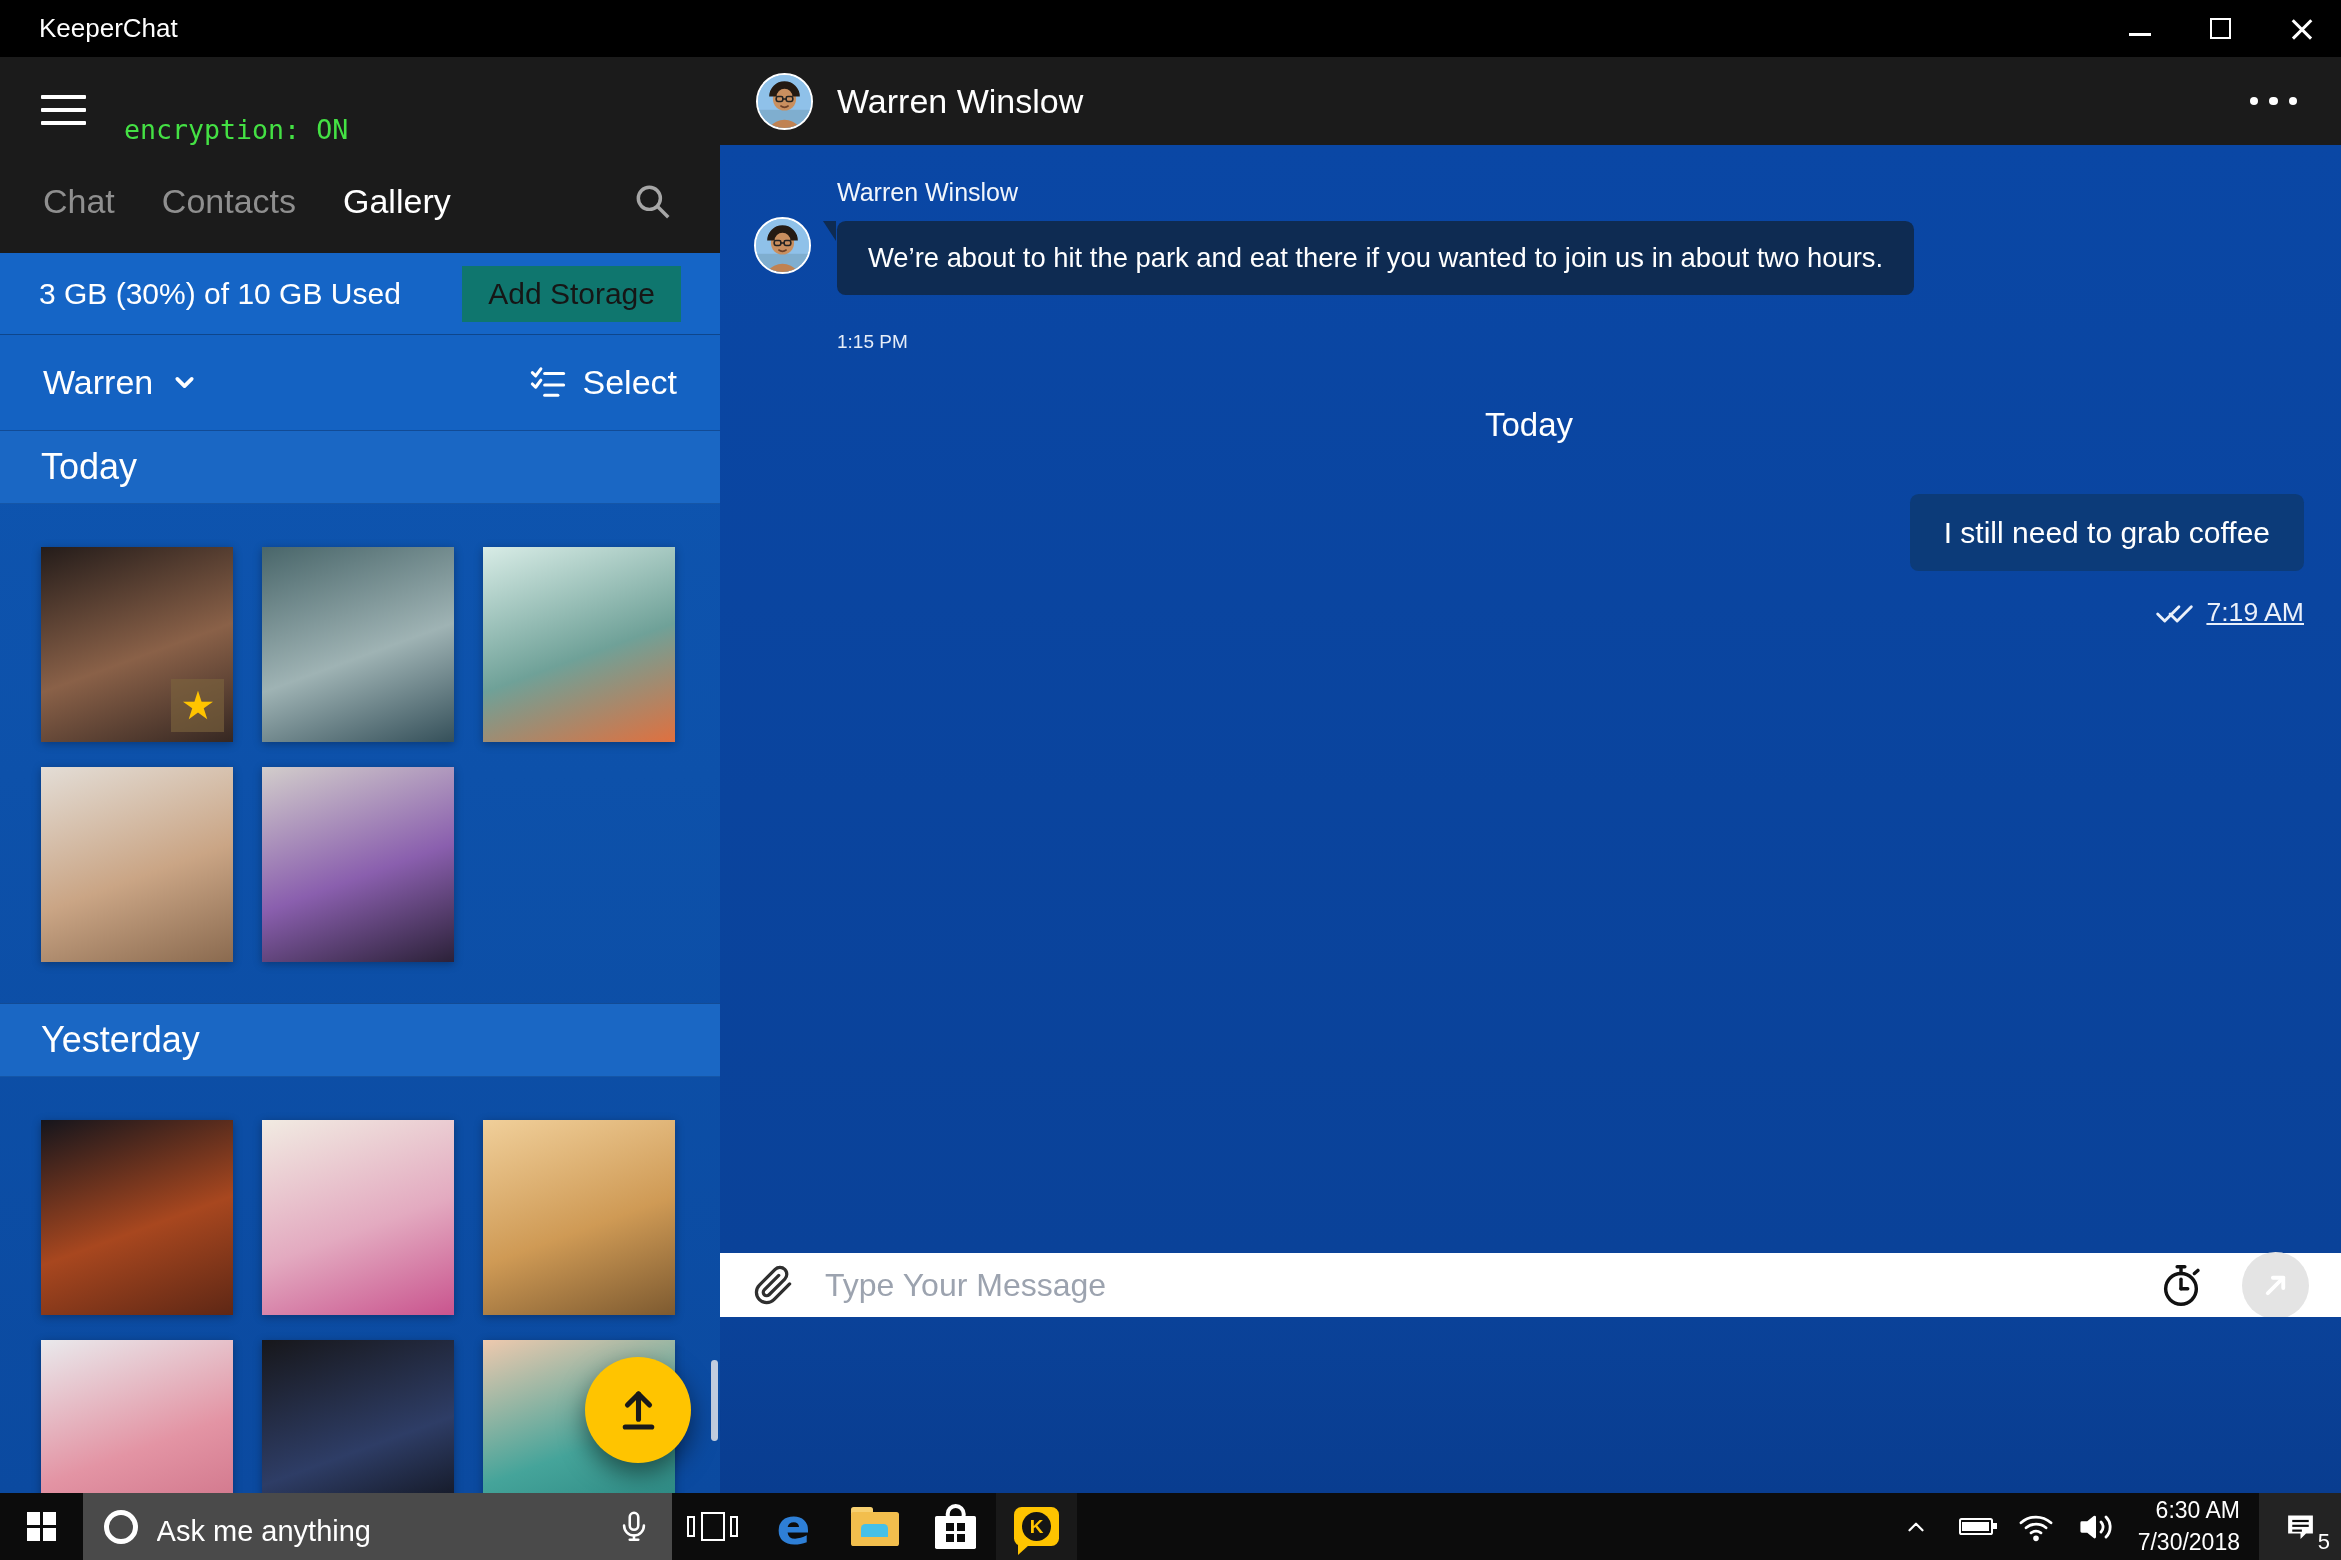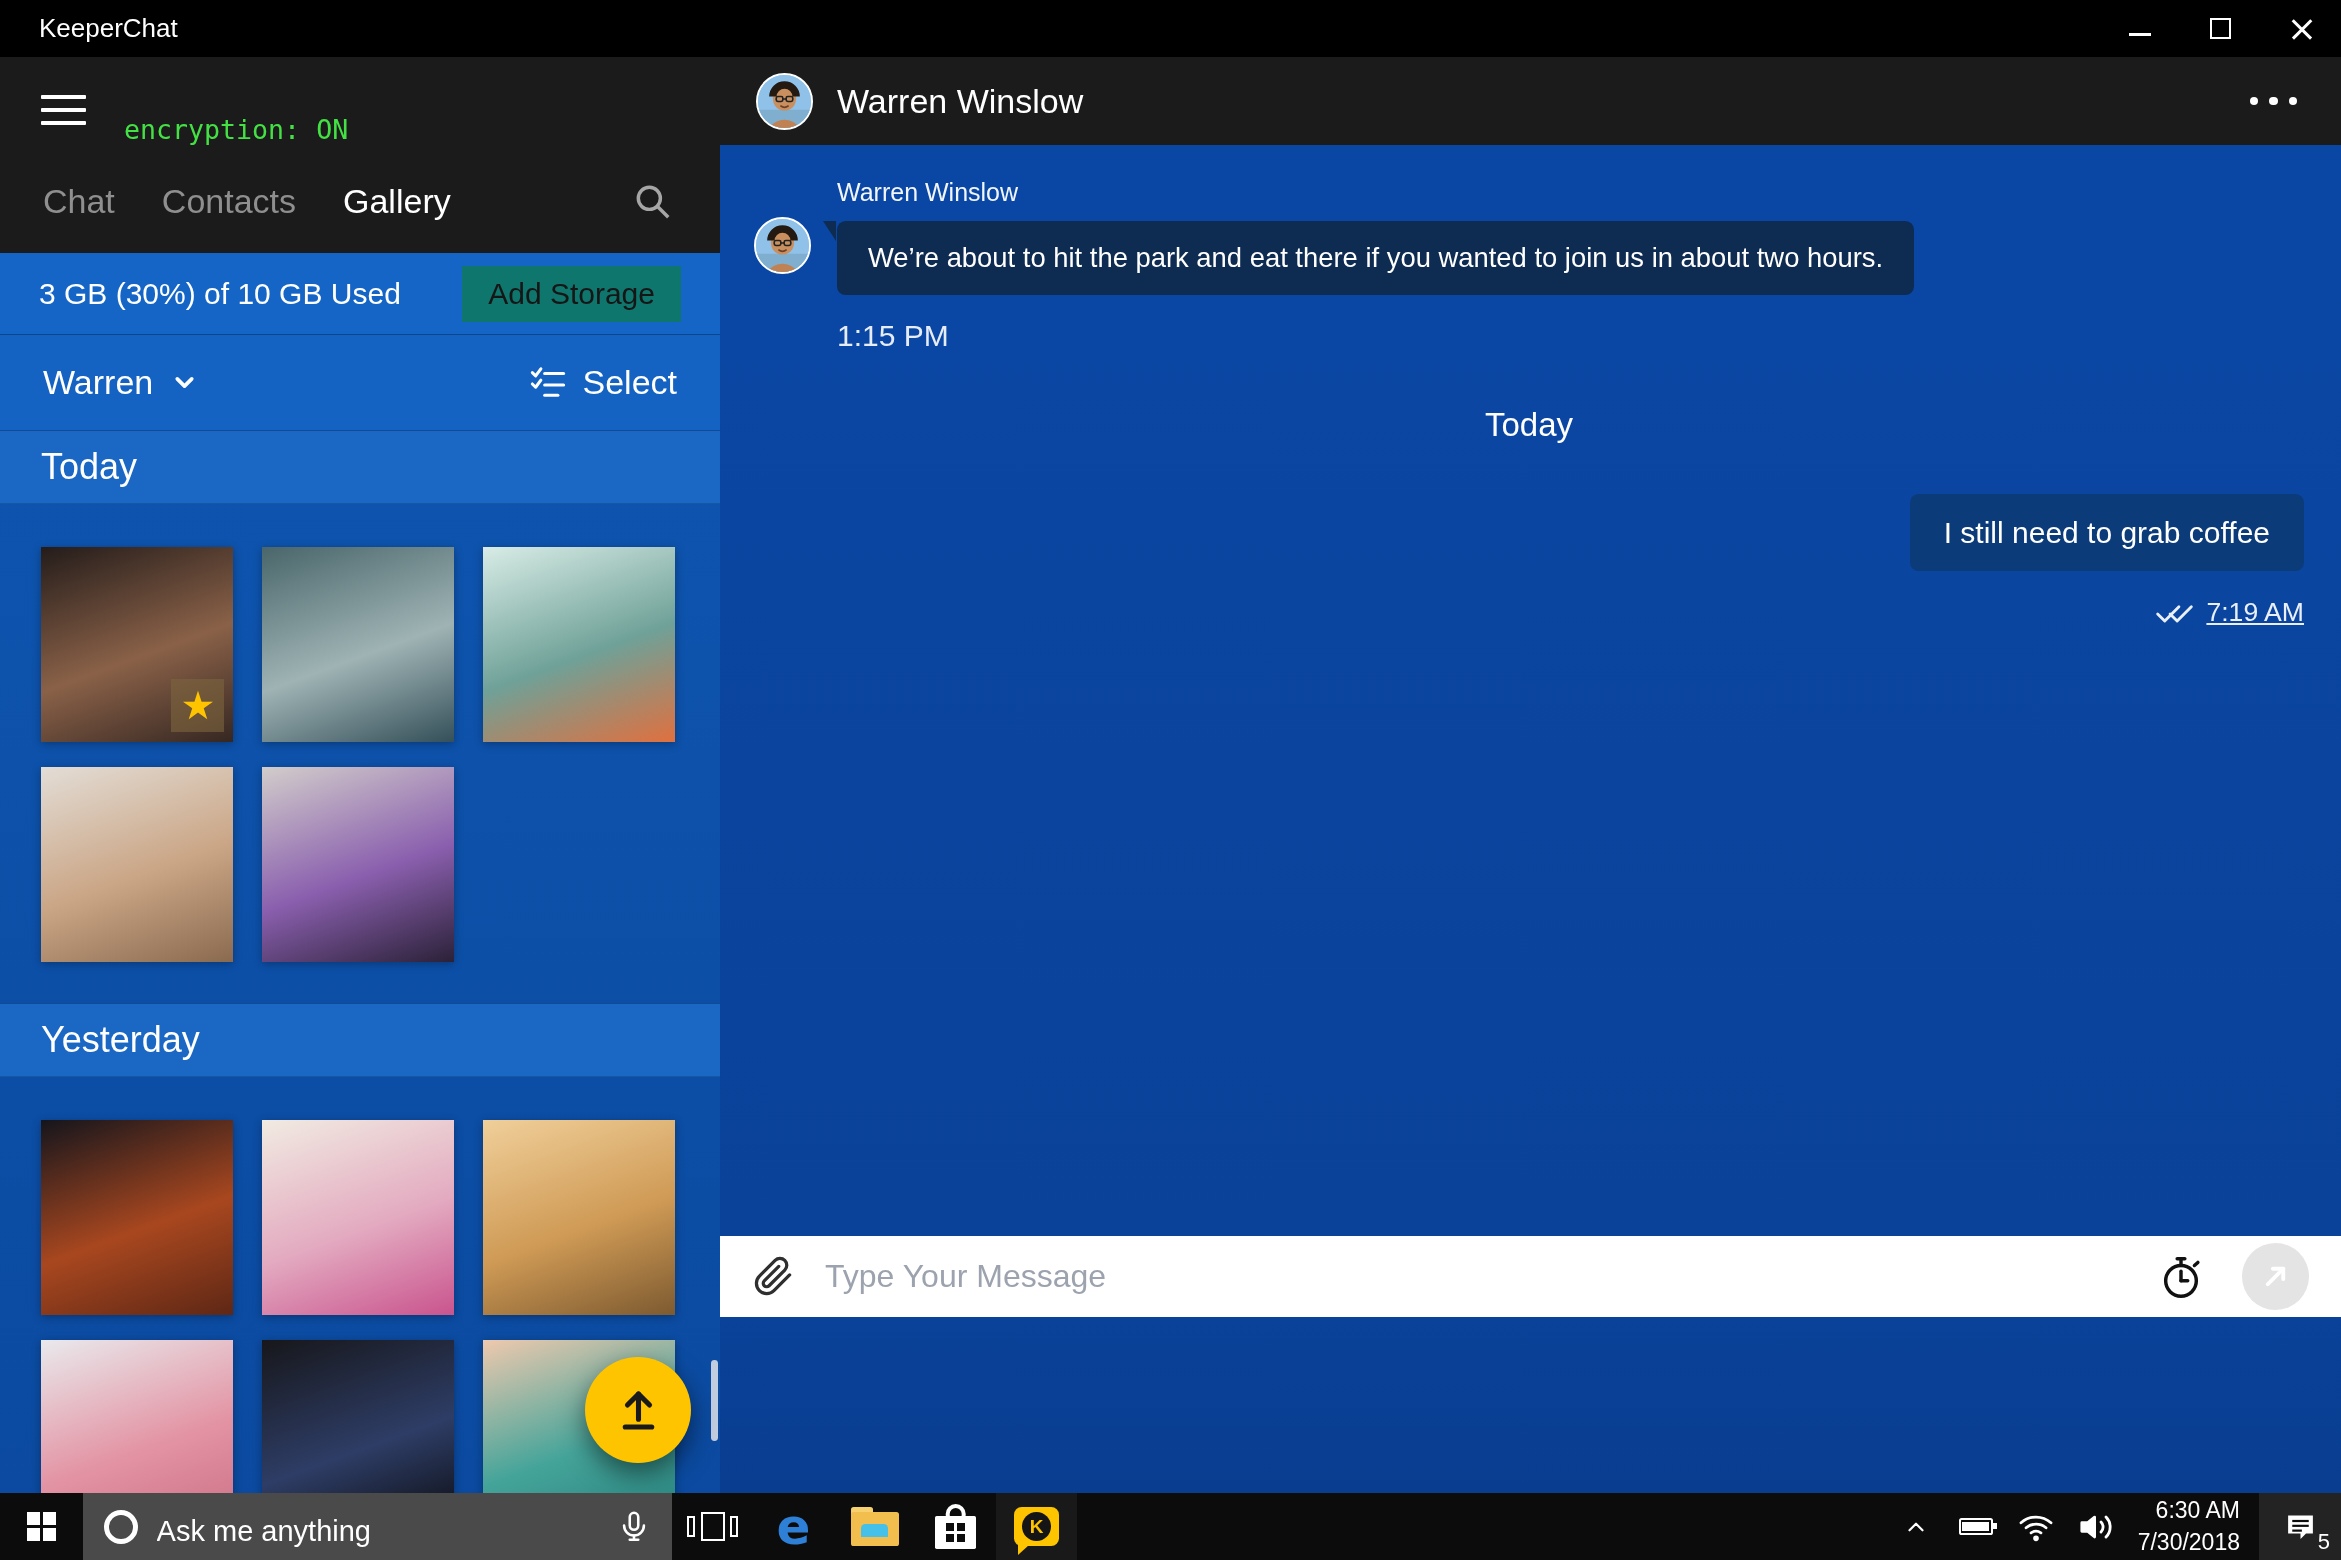--- a/index.html
+++ b/index.html
@@ -53,26 +53,26 @@
   .chat-name { margin-left: 24px; font-size: 34px; color: #fff; }
   .ellipsis { margin-left: auto; display: flex; align-items: center; gap: 11px; padding: 8.6px; }
   .ellipsis i { width: 8.6px; height: 8.6px; border-radius: 50%; background: #fff; }
   .chat-body { flex: 1; background: linear-gradient(#0A47A5, #0A4299); padding: 33px 38px 0 34px; overflow: hidden; }
   .incoming { display: flex; }
   .incoming .avatar { margin-top: 39px; }
   .in-col { margin-left: 26px; }
   .sender { font-size: 25px; color: #F2F6FC; margin-bottom: 13.7px; }
   .bubble-in { display: inline-block; position: relative; background: #0E2B52; color: #fff; font-size: 27.4px; padding: 21.4px 31px; border-radius: 8.6px; white-space: nowrap; }
   .bubble-in::before { content: ""; position: absolute; left: -13.7px; top: 0; border-top: 20.6px solid #0E2B52; border-left: 13.7px solid transparent; }
-  .msg-time { margin-top: 24px; font-size: 30px; color: #E6EDF8; }
+  .msg-time { margin-top: 36px; font-size: 19px; color: #E6EDF8; }
   .date-divider { margin-top: 53px; text-align: center; font-size: 33px; color: #fff; }
   .outgoing { margin-top: 50px; display: flex; flex-direction: column; align-items: flex-end; }
   .bubble-out { background: #0C3B79; color: #fff; font-size: 30px; padding: 21.4px 34px; border-radius: 8.6px; }
   .receipt { margin-top: 26px; display: flex; align-items: center; gap: 12px; font-size: 26.6px; color: #EAF0FA; text-decoration: underline; }
-  .composer { height: 81px; background: #fff; display: flex; align-items: center; padding: 0 33px; flex: none; }
+  .composer { height: 64px; background: #fff; display: flex; align-items: center; padding: 0 33px; flex: none; }
   .attach { display: flex; margin-right: 31px; }
   .composer-input { flex: 1; font-size: 32px; color: #444; }
   .composer-input::placeholder { color: #9CA3AF; }
   .timer-btn { display: flex; margin: 0 38px 0 17px; }
   .send-btn { width: 67px; height: 67px; border-radius: 50%; background: #E4E4E4; display: flex; align-items: center; justify-content: center; }
   .chat-footer { height: 176px; background: linear-gradient(#0A4299, #093D90); flex: none; }
   
   .taskbar { position: absolute; left: 0; right: 0; bottom: 0; height: 67px; background: #0C0C0C; display: flex; align-items: stretch; z-index: 50; }
   .start-btn { width: 83px; display: flex; align-items: center; justify-content: center; }
   .win-logo { display: grid; grid-template-columns: 13.7px 13.7px; grid-template-rows: 13.7px 13.7px; gap: 2.6px; }

